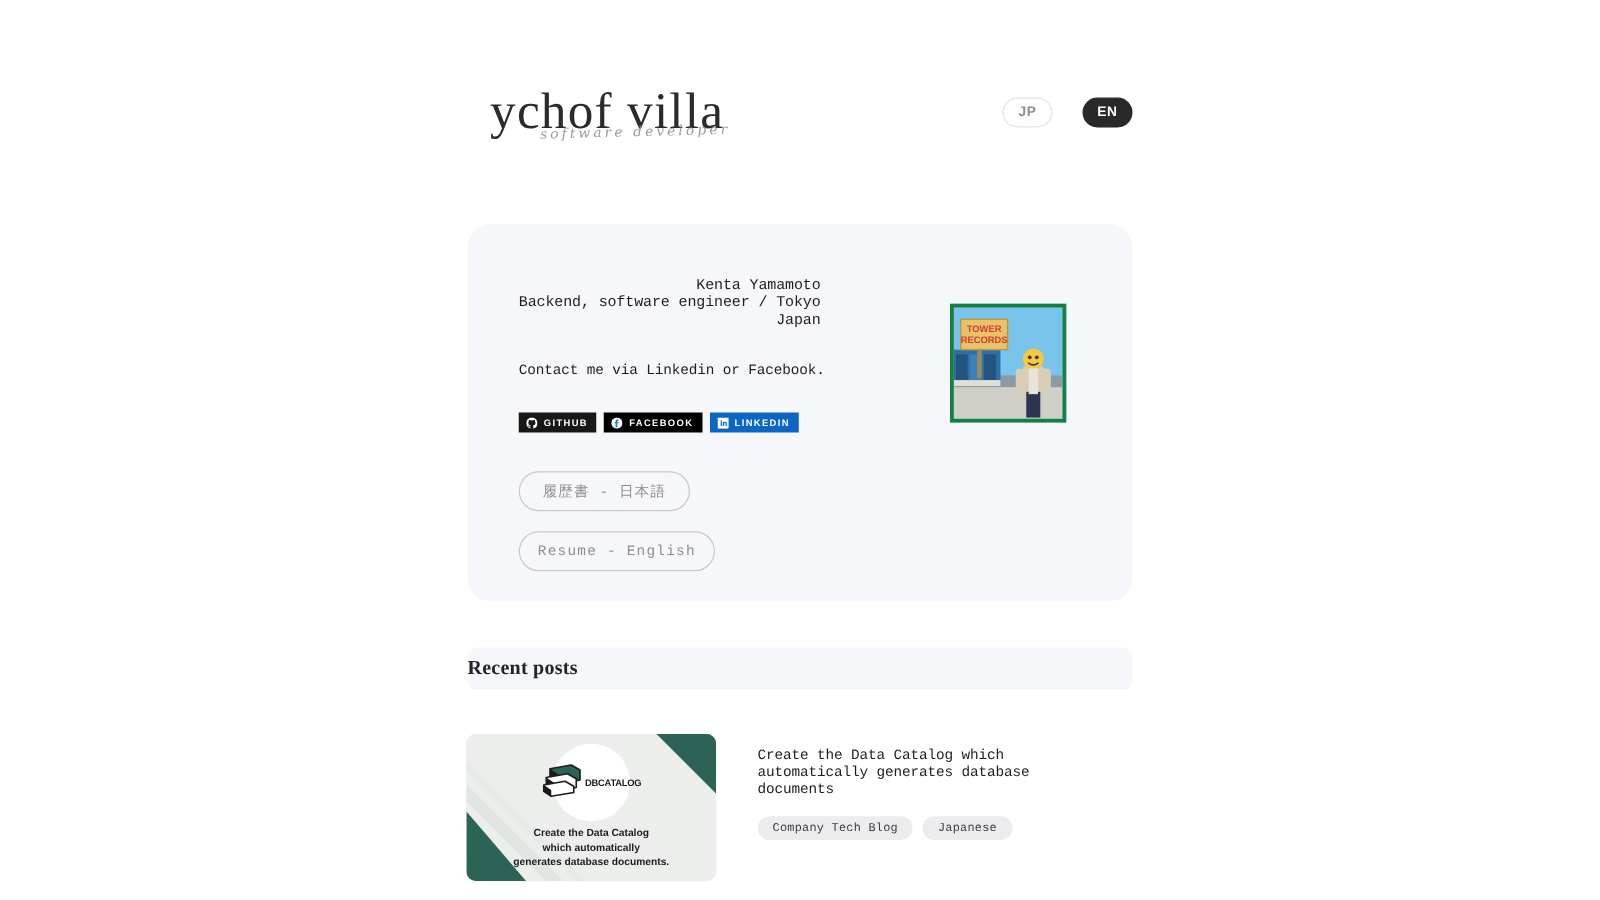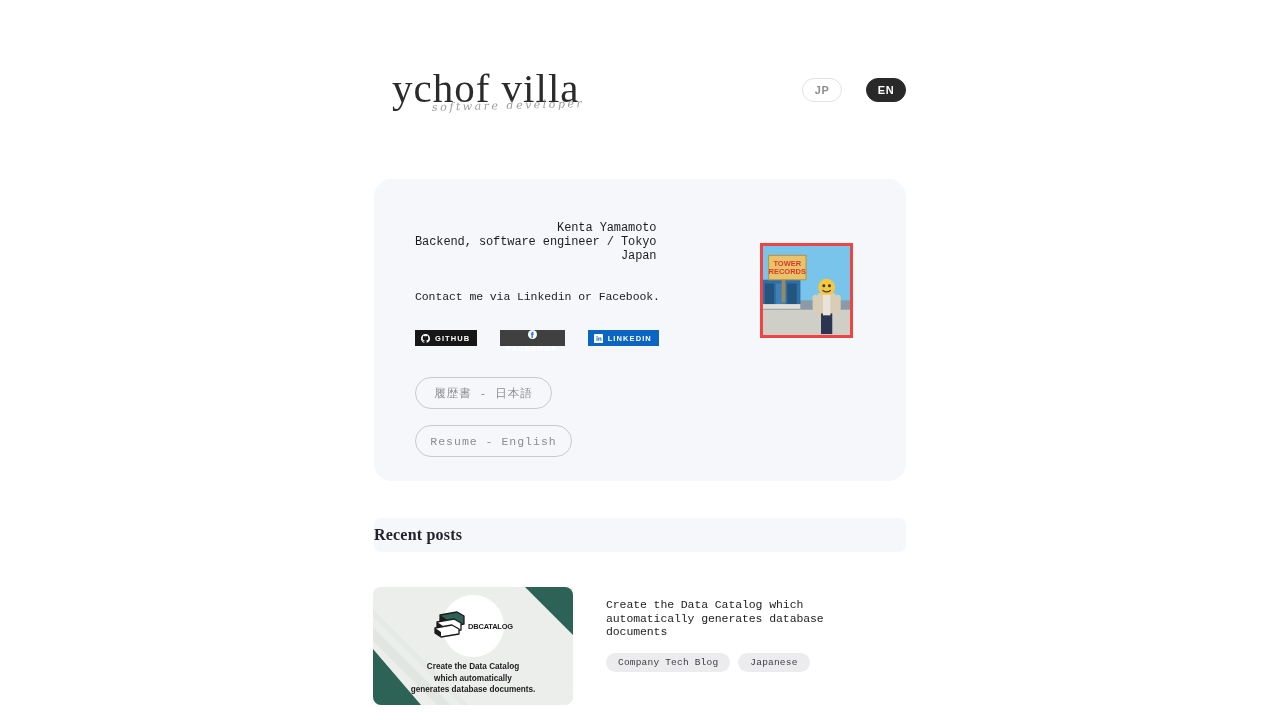--- a/index.html
+++ b/index.html
@@ -75,37 +75,37 @@
   }
   .contact-text {
     position: absolute; left: 41px; top: 111px;
     font-size: 11.5px; line-height: 14.2px;
     color: #1d1d1f;
     letter-spacing: -0.1px;
     white-space: pre;
   }
   .badges {
     position: absolute; left: 41px; top: 151px;
-    display: flex; gap: 23px;
+    display: flex; gap: 6px;
   }
   .badge {
     height: 16px;
     display: flex; align-items: center; gap: 5px;
     padding: 0 7px 0 6px;
     font-family: "Liberation Sans", sans-serif;
     font-size: 7.5px;
     font-weight: 700;
     letter-spacing: 1.1px;
     color: #ffffff;
     cursor: pointer;
     user-select: none;
   }
   .badge svg { display: block; }
   .badge-github   { background: #181717; }
-  .badge-facebook { background: #404040; flex-direction: column; }
+  .badge-facebook { background: #000000; }
   .badge-linkedin { background: #0a66c2; }
 
   .resume-btns { position: absolute; left: 41px; top: 198px; }
   .resume-btn {
     height: 32px;
     border: 1px solid #c9c9cf;
     border-radius: 18px;
     background: transparent;
     display: flex; align-items: center; justify-content: center;
     font-size: 11.5px;
@@ -113,21 +113,21 @@
     letter-spacing: 1px;
     cursor: pointer;
     user-select: none;
   }
   .resume-jp { width: 137px; }
   .resume-en { width: 157px; margin-top: 16px; }
 
   .profile-photo {
     position: absolute; left: 386px; top: 64px;
     width: 93px; height: 95px;
-    border: 3px solid #ef4444;
+    border: 3px solid #15803d;
     background: #7cc3e8;
     overflow: hidden;
   }
   .photo-svg { display: block; width: 100%; height: 100%; }
 
   
   .recent-banner {
     position: absolute;
     left: 374px; top: 518px;
     width: 532px; height: 34px;

